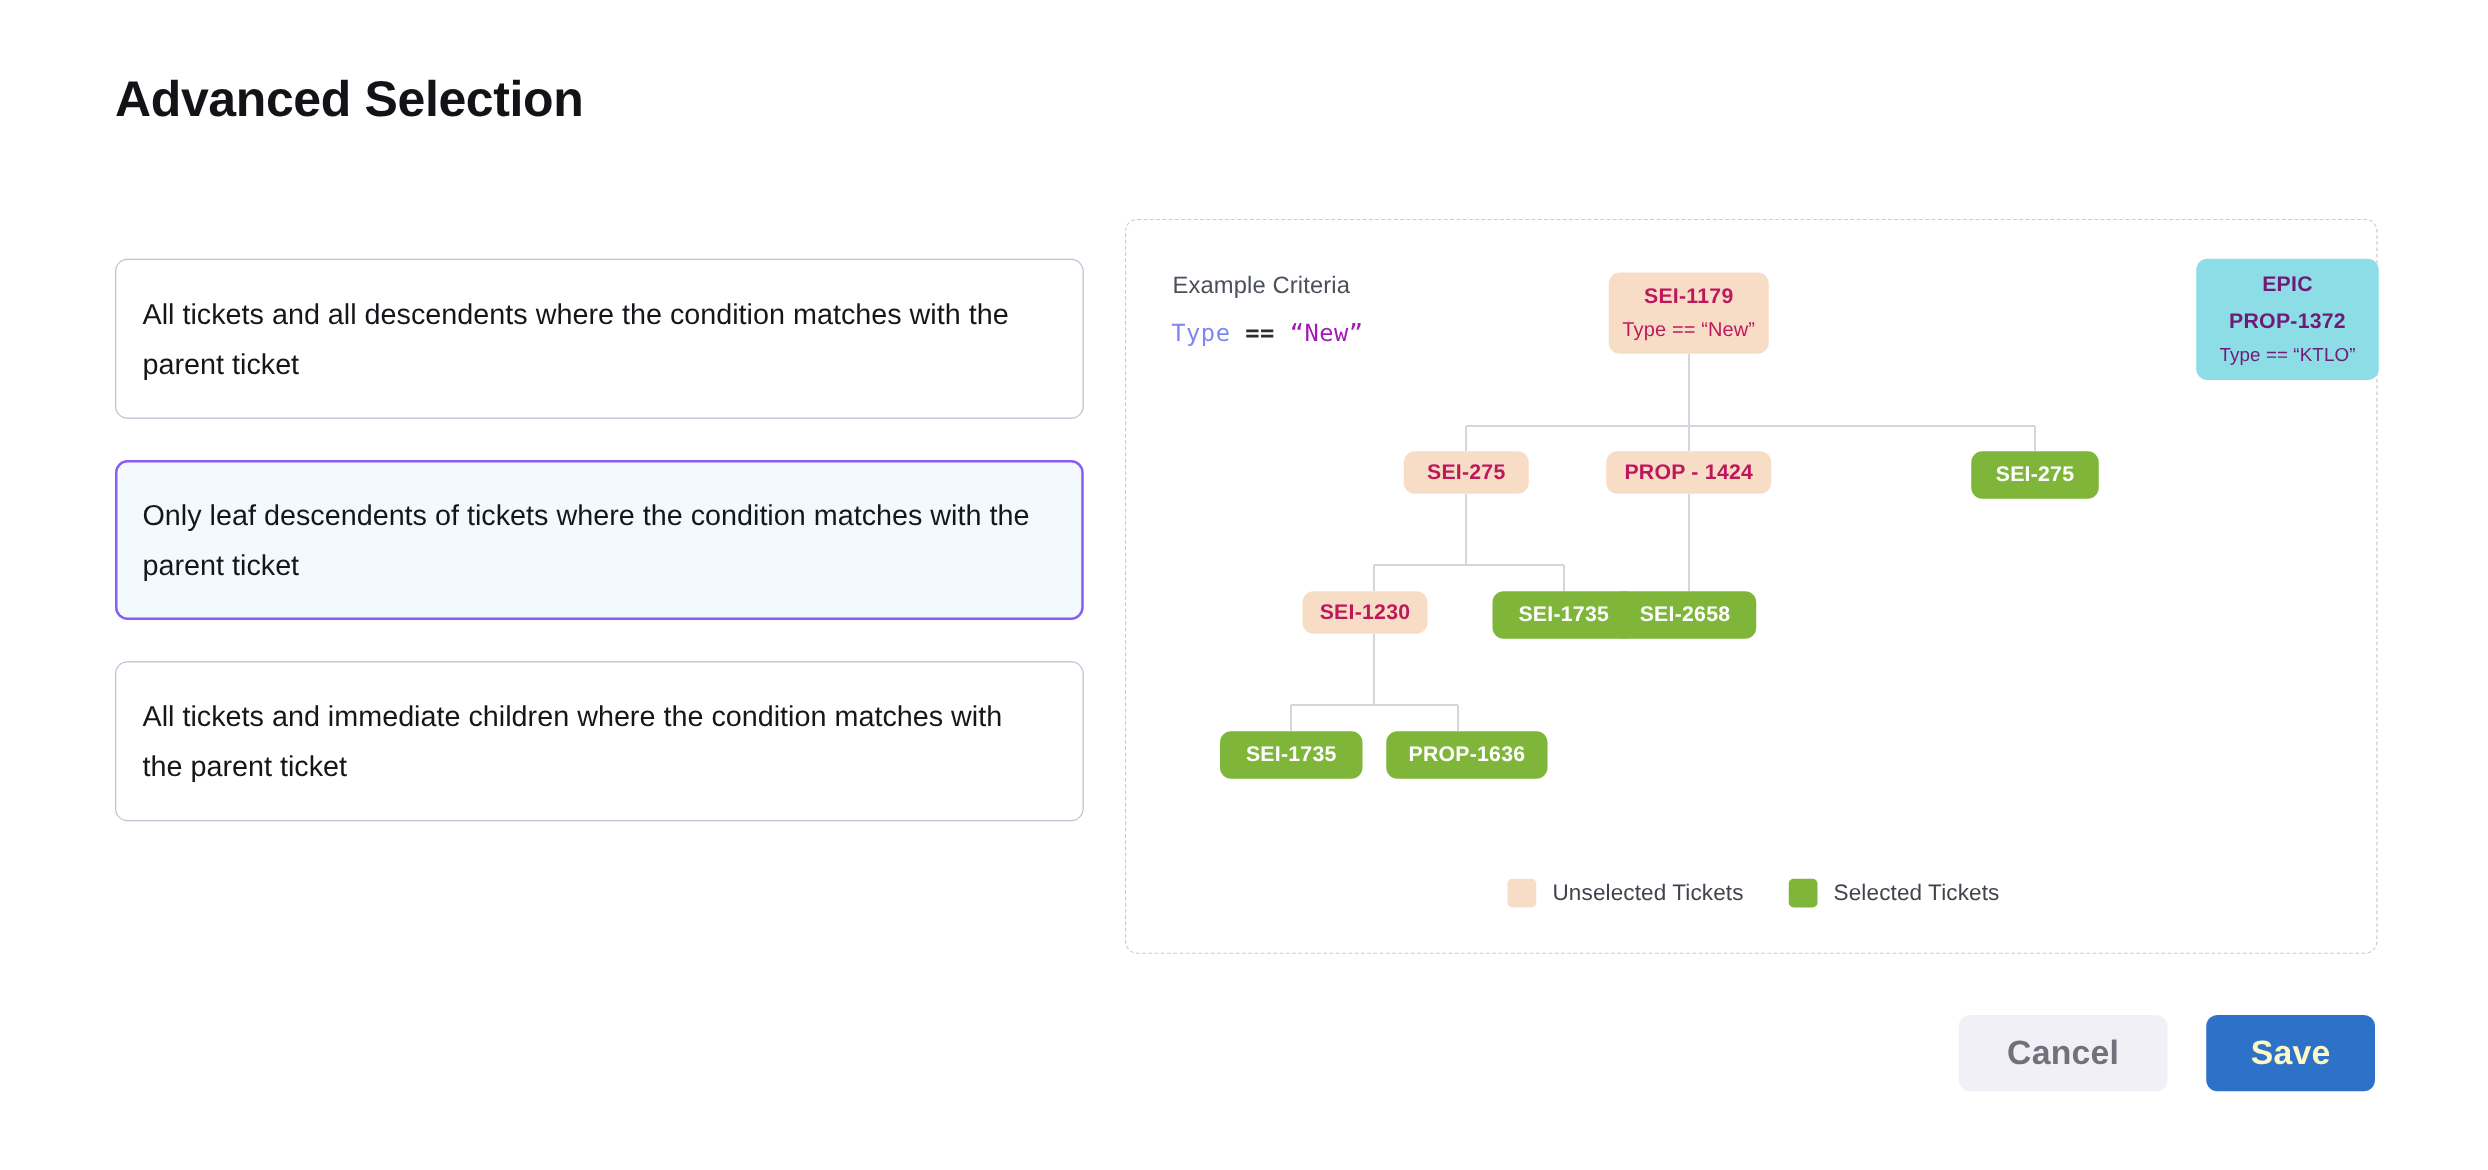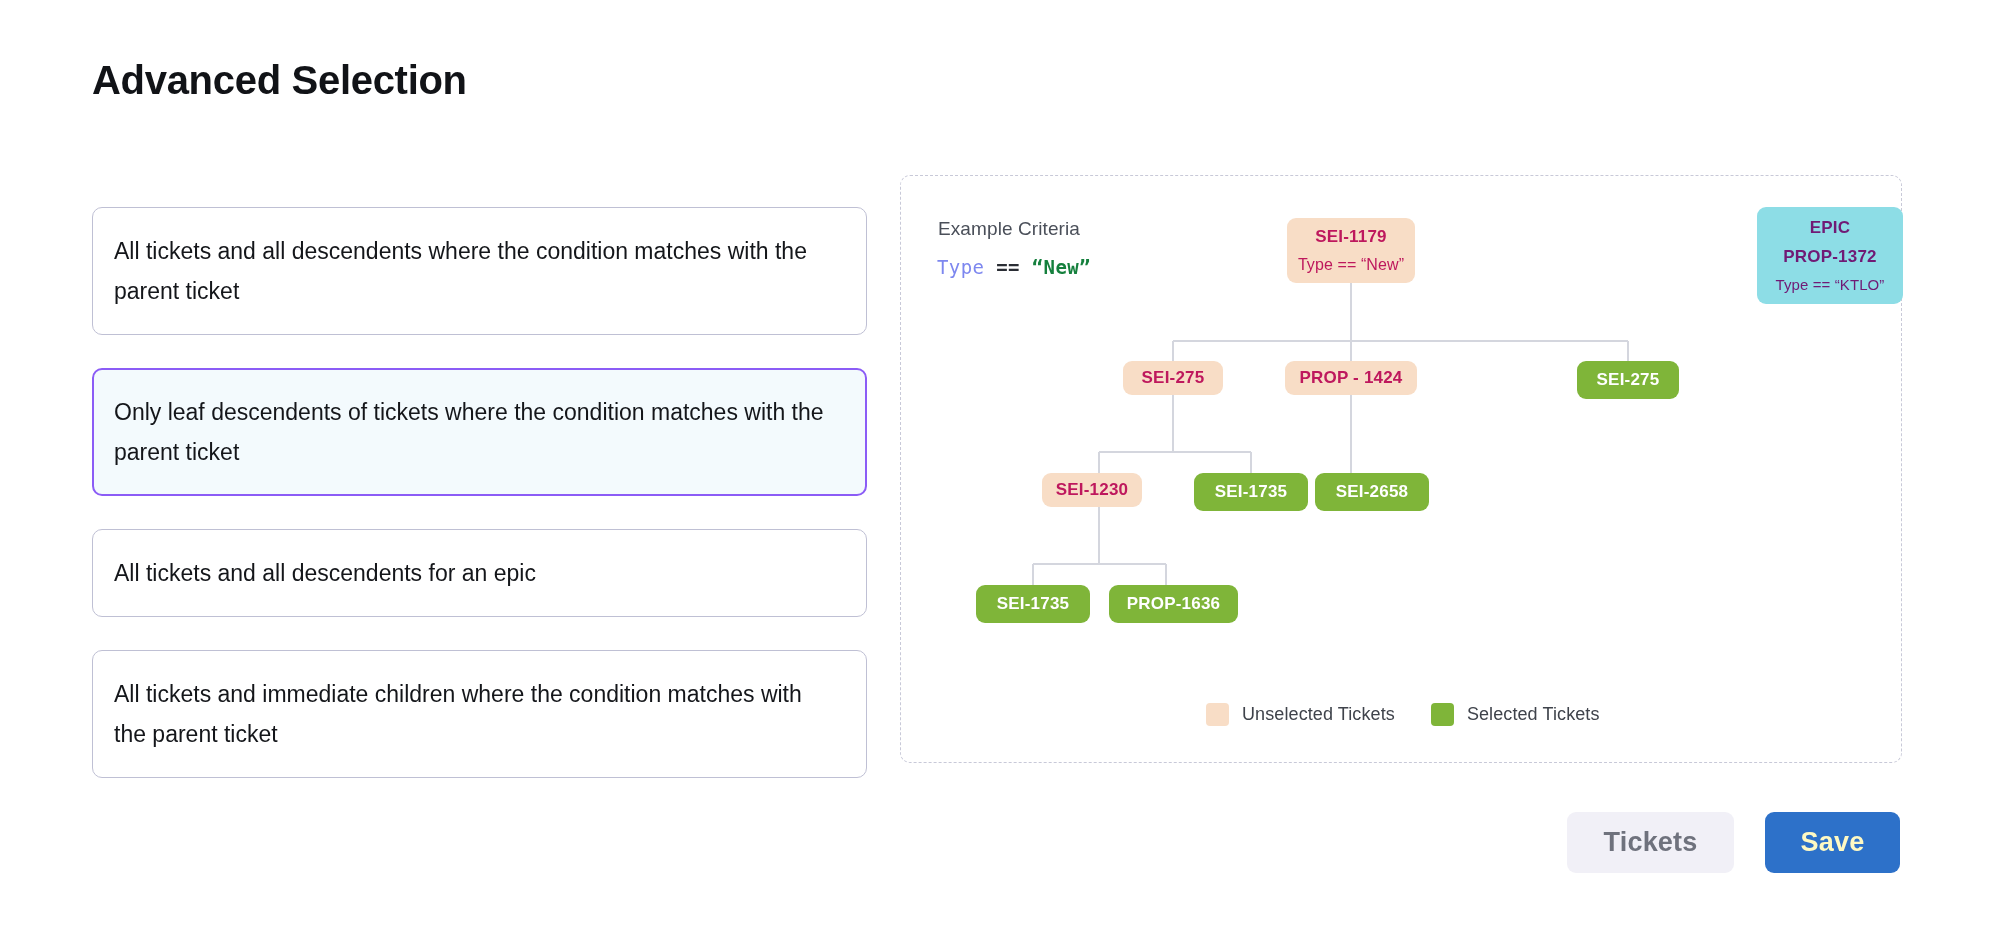--- a/index.html
+++ b/index.html
@@ -86,21 +86,21 @@
     position: absolute;
     left: 36px;
     top: 80px;
     font-family: "DejaVu Sans Mono", "Liberation Mono", monospace;
     font-size: 19px;
     white-space: nowrap;
     letter-spacing: 0.4px;
   }
   .criteria-expr .tok-field { color: #7d87ef; }
   .criteria-expr .tok-op    { color: #2a2d34; font-weight: 700; }
-  .criteria-expr .tok-val   { color: #15803d; font-weight: 700; }
+  .criteria-expr .tok-val   { color: #a21caf; font-weight: 400; }
 
   
   .tree {
     position: absolute;
     left: 0; top: 0;
     width: 1002px;
     height: 588px;
   }
   .tree svg {
     position: absolute;
@@ -218,23 +218,20 @@
   <div class="options">
 
     <div class="option-card">
       <span class="option-text">All tickets and all descendents where the condition matches with the parent ticket</span>
     </div>
 
     <div class="option-card selected">
       <span class="option-text">Only leaf descendents of tickets where the condition matches with the parent ticket</span>
     </div>
 
-    <div class="option-card">
-      <span class="option-text">All tickets and all descendents for an epic</span>
-    </div>
 
     <div class="option-card">
       <span class="option-text">All tickets and immediate children where the condition matches with the parent ticket</span>
     </div>
 
   </div>
 
   <div class="diagram-panel">
 
     <div class="criteria-label">Example Criteria</div>
@@ -296,21 +293,21 @@
       </div>
 
       <div class="node unselected" style="left:141px; top:297px; width:100px; height:34px;">
         <span class="n-id">SEI-1230</span>
       </div>
 
       <div class="node selected-node" style="left:293px; top:297px; width:114px; height:38px;">
         <span class="n-id">SEI-1735</span>
       </div>
 
-      <div class="node selected-node" style="left:414px; top:297px; width:114px; height:38px;text-align:center;">
+      <div class="node selected-node" style="left:390px; top:297px; width:114px; height:38px;text-align:center;">
         <span class="n-id">SEI-2658</span>
       </div>
 
       <div class="node selected-node" style="left:75px; top:409px; width:114px; height:38px;">
         <span class="n-id">SEI-1735</span>
       </div>
 
       <div class="node selected-node" style="left:208px; top:409px; width:129px; height:38px;">
         <span class="n-id">PROP-1636</span>
       </div>
@@ -324,17 +321,17 @@
       </div>
       <div class="legend-item">
         <span class="legend-swatch" style="background:#7fb539;"></span>
         <span class="legend-label">Selected Tickets</span>
       </div>
     </div>
 
   </div>
 
   <div class="footer">
-    <button class="btn btn-cancel">Tickets</button>
+    <button class="btn btn-cancel">Cancel</button>
     <button class="btn btn-save">Save</button>
   </div>
 
 </div>
 
 </body></html>

